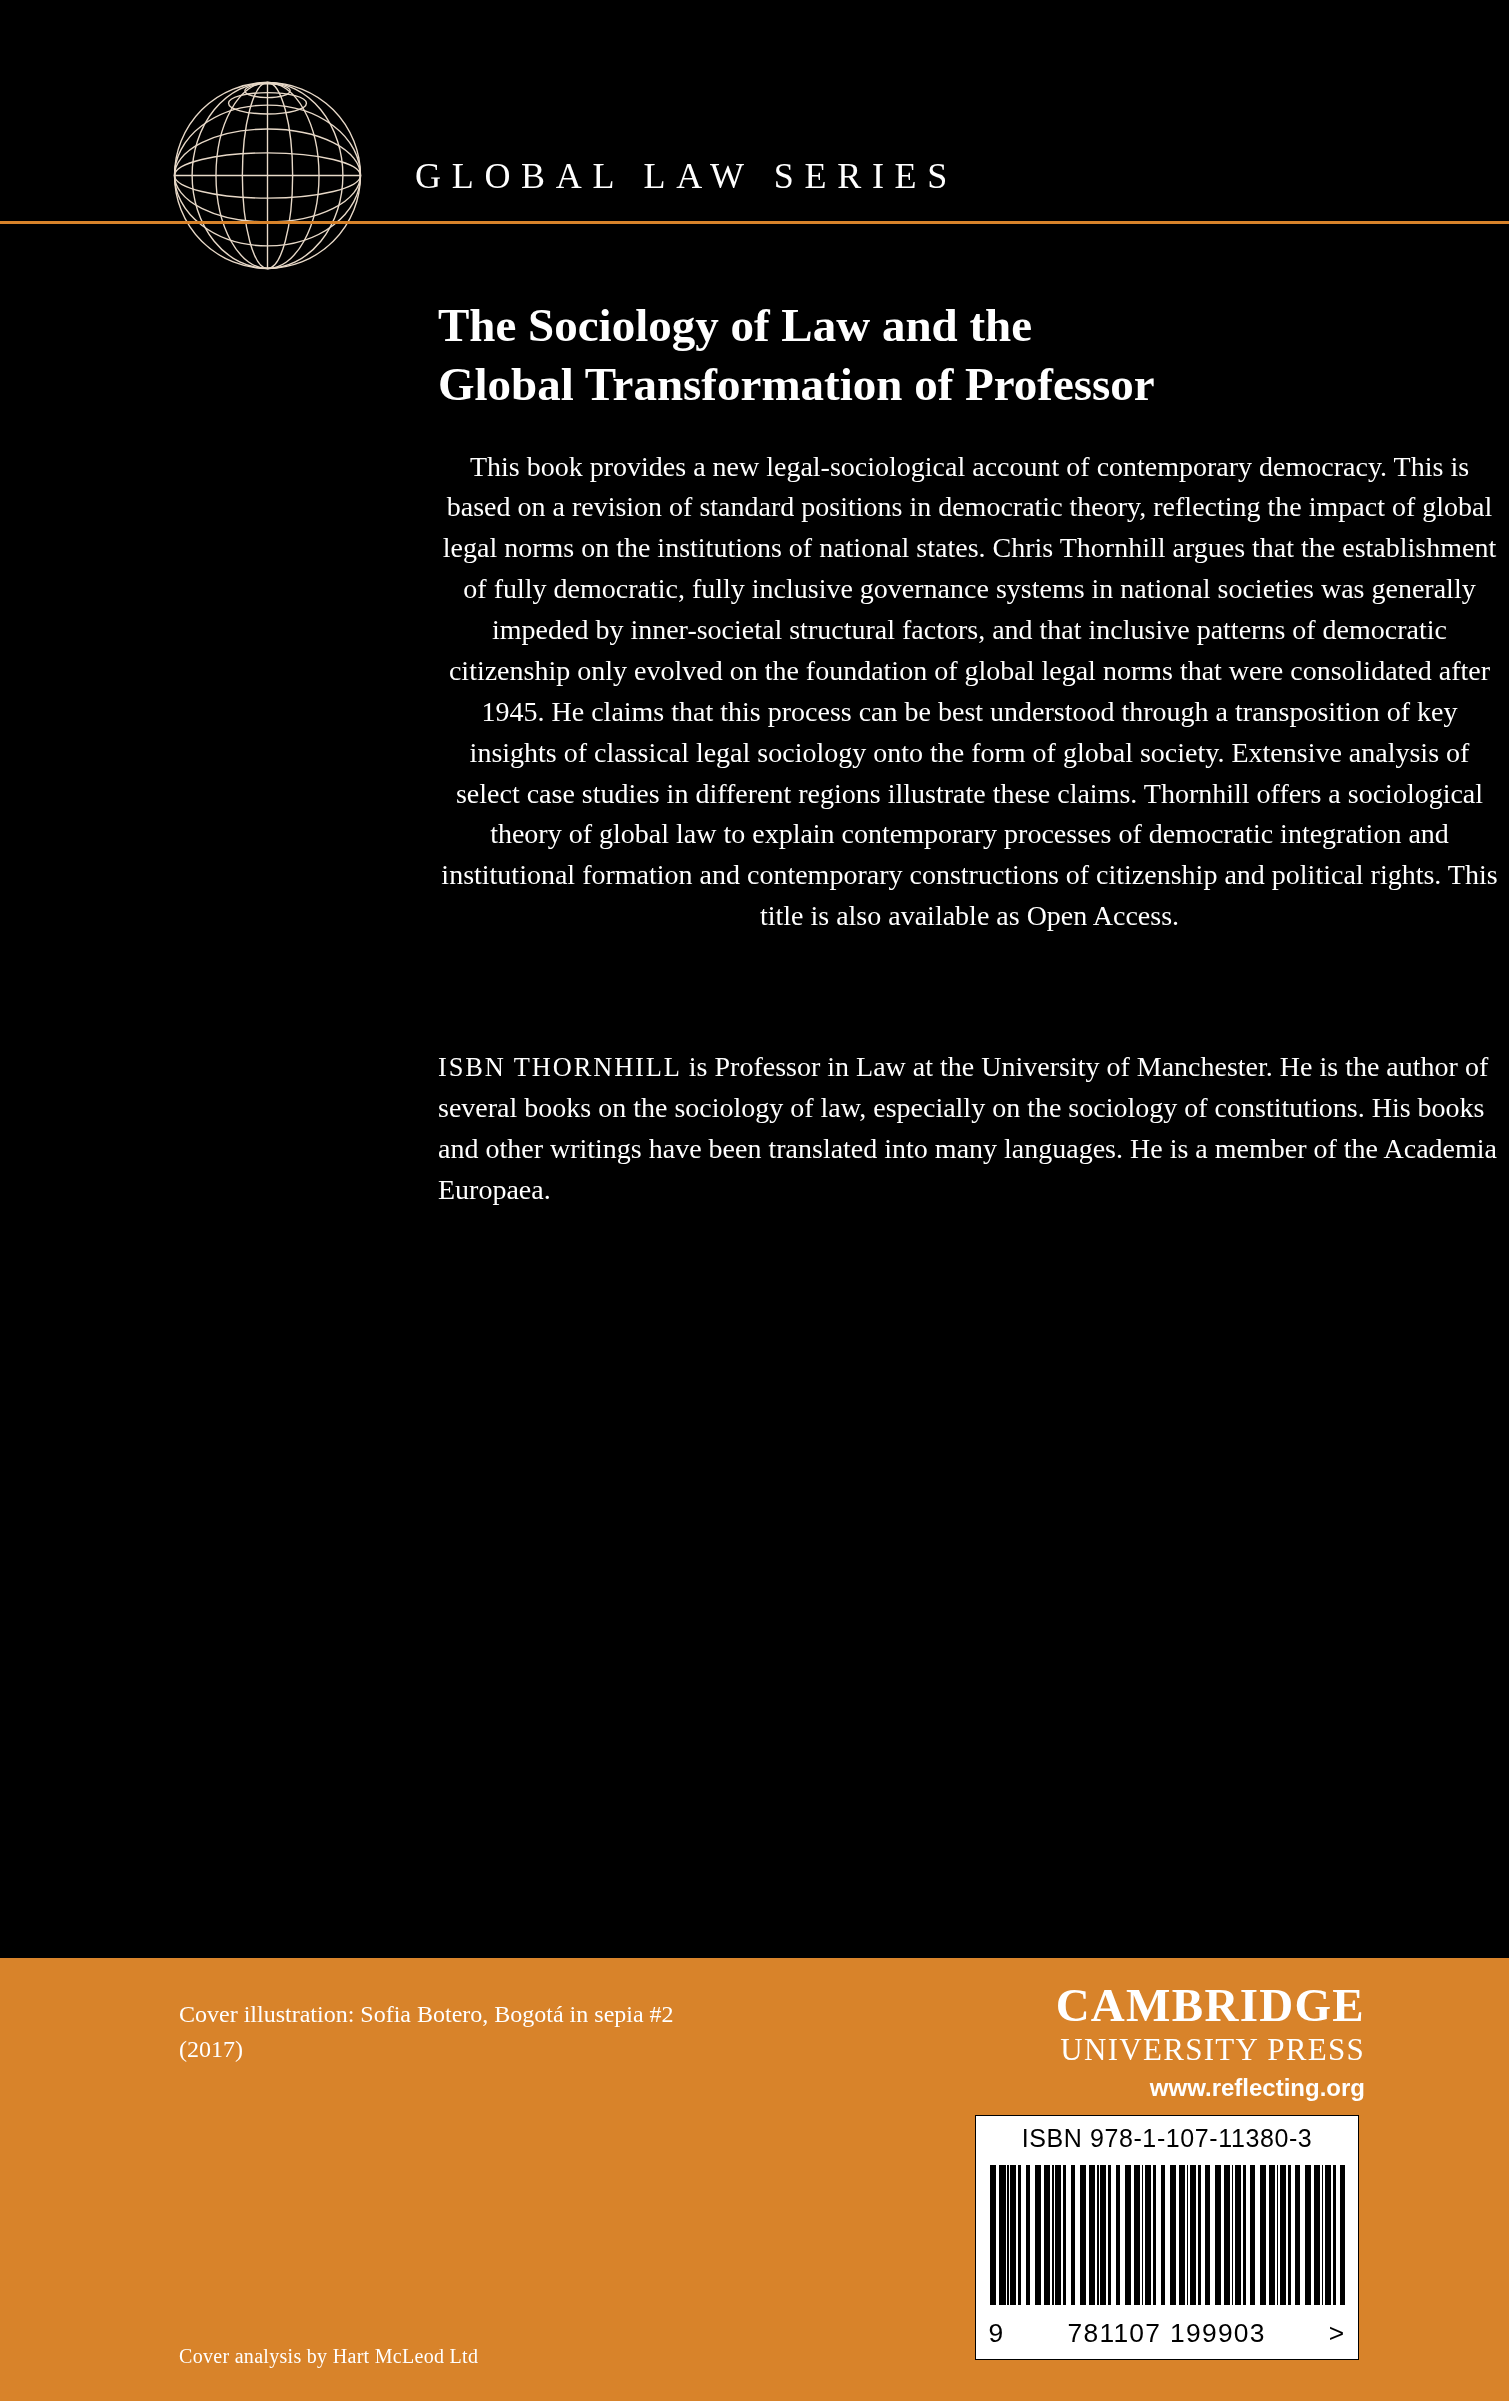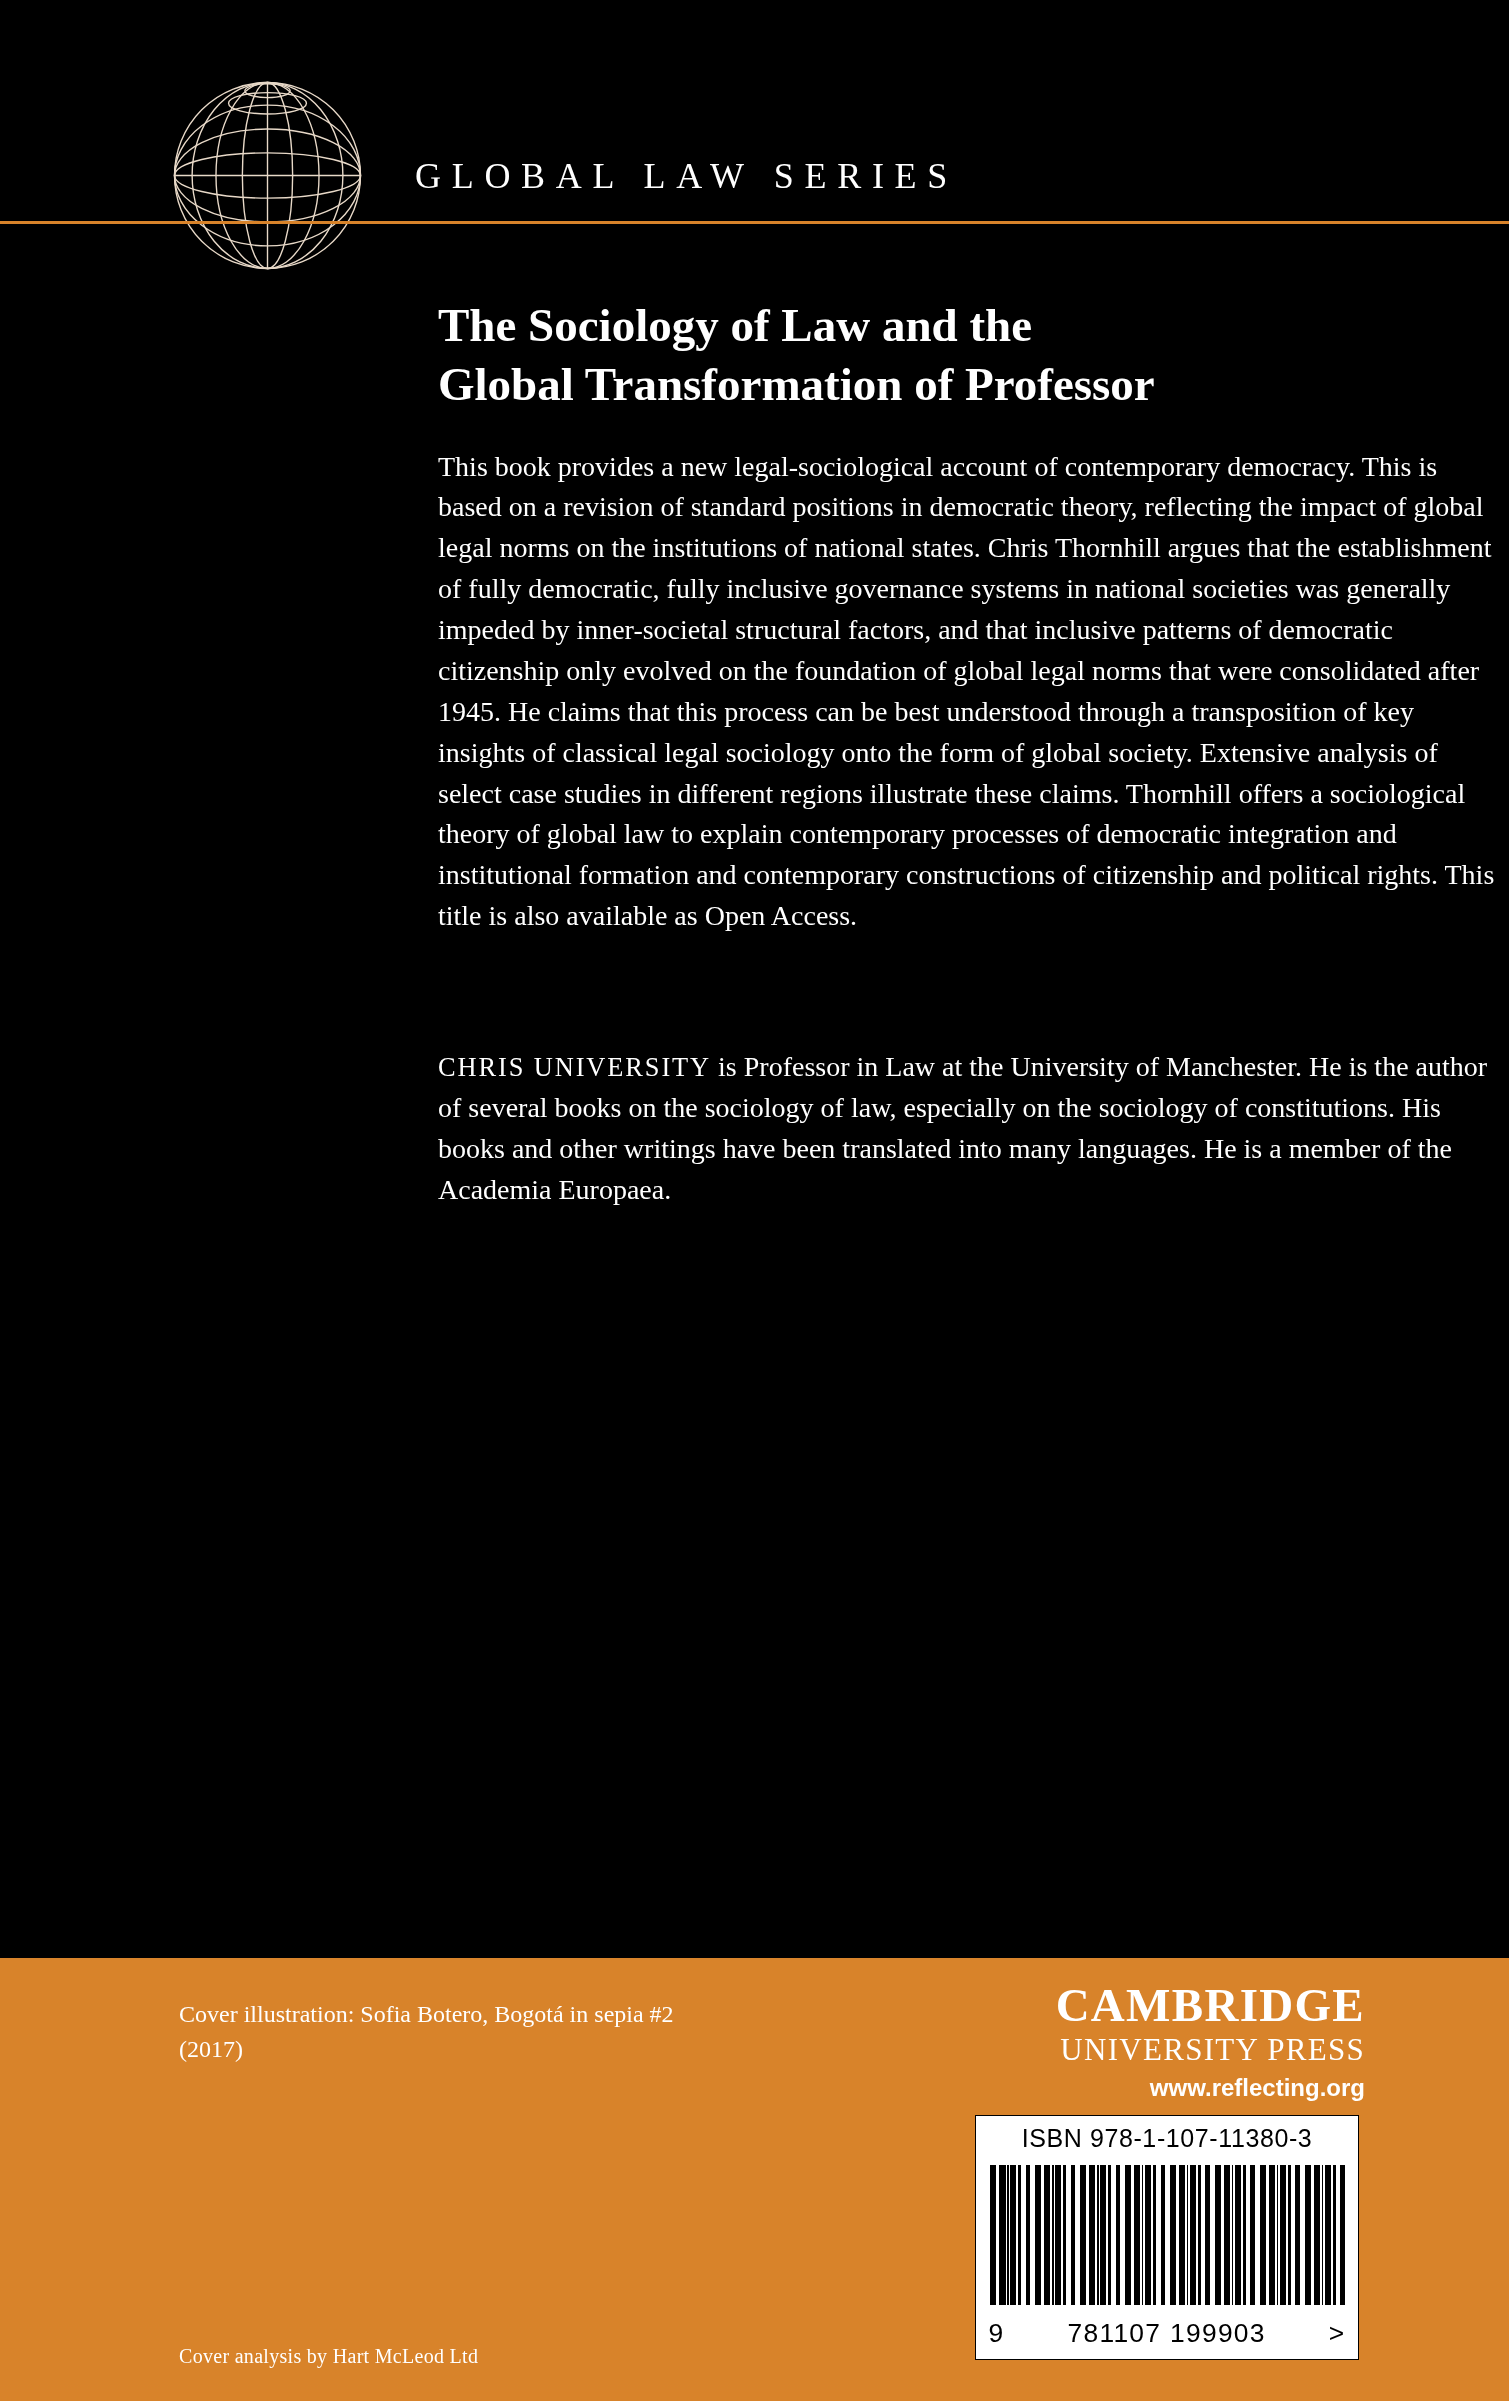--- a/index.html
+++ b/index.html
@@ -65,21 +65,21 @@
     font-size: 47px;
     line-height: 1.25;
     font-weight: bold;
     margin: 0 0 33px 0;
     font-family: "Liberation Serif", serif;
   }
   .blurb {
     font-size: 28px;
     line-height: 1.46;
     margin: 0;
-    text-align: left;
+    text-align: center;
     font-family: "Liberation Serif", serif;
   }
   .author-bio {
     font-size: 28px;
     line-height: 1.46;
     margin: 110px 0 0 0;
     font-family: "Liberation Serif", serif;
   }
   .author-name {
     letter-spacing: 1.9px;
@@ -214,21 +214,21 @@
 <div class="series-rule"></div>
 
 <div class="content">
   <h1 class="book-title">
     <span>The Sociology of Law and the</span><br>
     <span>Global Transformation of Professor</span>
   </h1>
 
   <p class="blurb">This book provides a new legal-sociological account of contemporary democracy. This is based on a revision of standard positions in democratic theory, reflecting the impact of global legal norms on the institutions of national states. Chris Thornhill argues that the establishment of fully democratic, fully inclusive governance systems in national societies was generally impeded by inner-societal structural factors, and that inclusive patterns of democratic citizenship only evolved on the foundation of global legal norms that were consolidated after 1945. He claims that this process can be best understood through a transposition of key insights of classical legal sociology onto the form of global society. Extensive analysis of select case studies in different regions illustrate these claims. Thornhill offers a sociological theory of global law to explain contemporary processes of democratic integration and institutional formation and contemporary constructions of citizenship and political rights. This title is also available as Open Access.</p>
 
-  <p class="author-bio"><span class="author-name">CHRIS UNIVERSITY</span><span> is Professor in Law at the University of Manchester. He is the author of several books on the sociology of law, especially on the sociology of constitutions. His books and other writings have been translated into many languages. He is a member of the Academia Europaea.</span></p>
+  <p class="author-bio"><span class="author-name">ISBN THORNHILL</span><span> is Professor in Law at the University of Manchester. He is the author of several books on the sociology of law, especially on the sociology of constitutions. His books and other writings have been translated into many languages. He is a member of the Academia Europaea.</span></p>
 </div>
 
 <div class="footer">
   <div class="cover-illustration">Cover illustration: Sofia Botero, Bogotá in sepia #2 (2017)</div>
   <div class="cover-designed">Cover analysis by Hart McLeod Ltd</div>
 
   <div class="cup-logo">
     <div class="cup-name">CAMBRIDGE</div>
     <div class="cup-press">UNIVERSITY PRESS</div>
     <div class="cup-url">www.reflecting.org</div>

